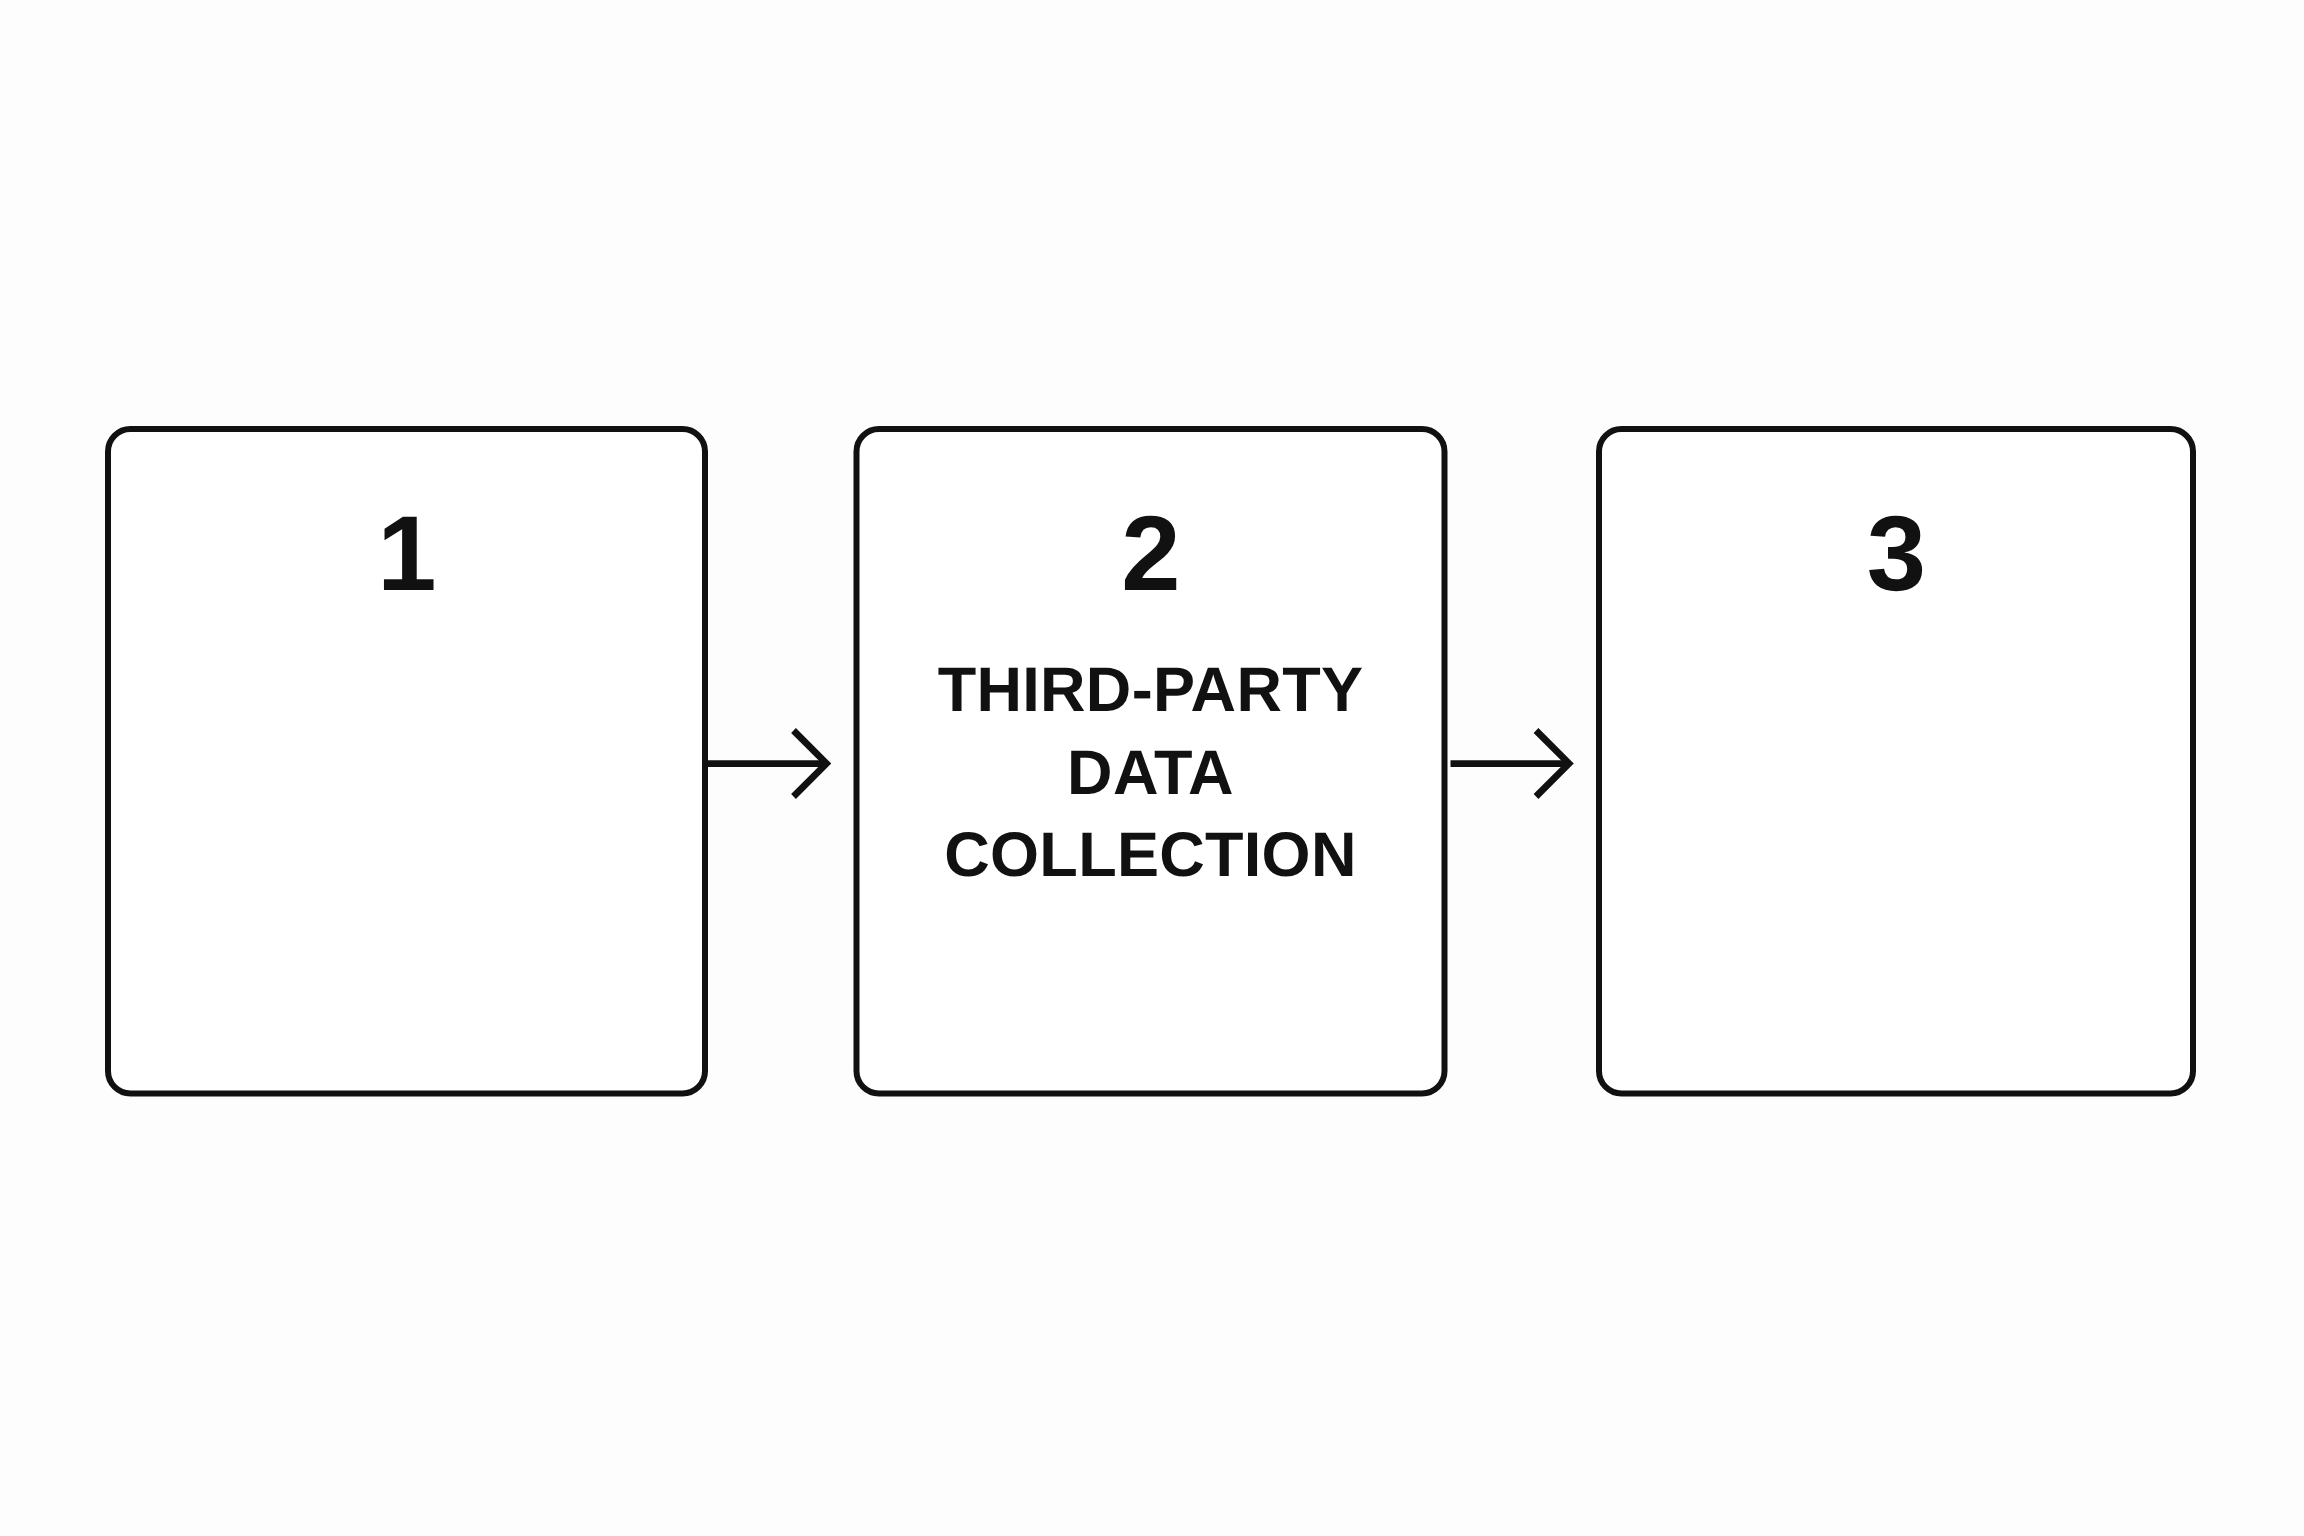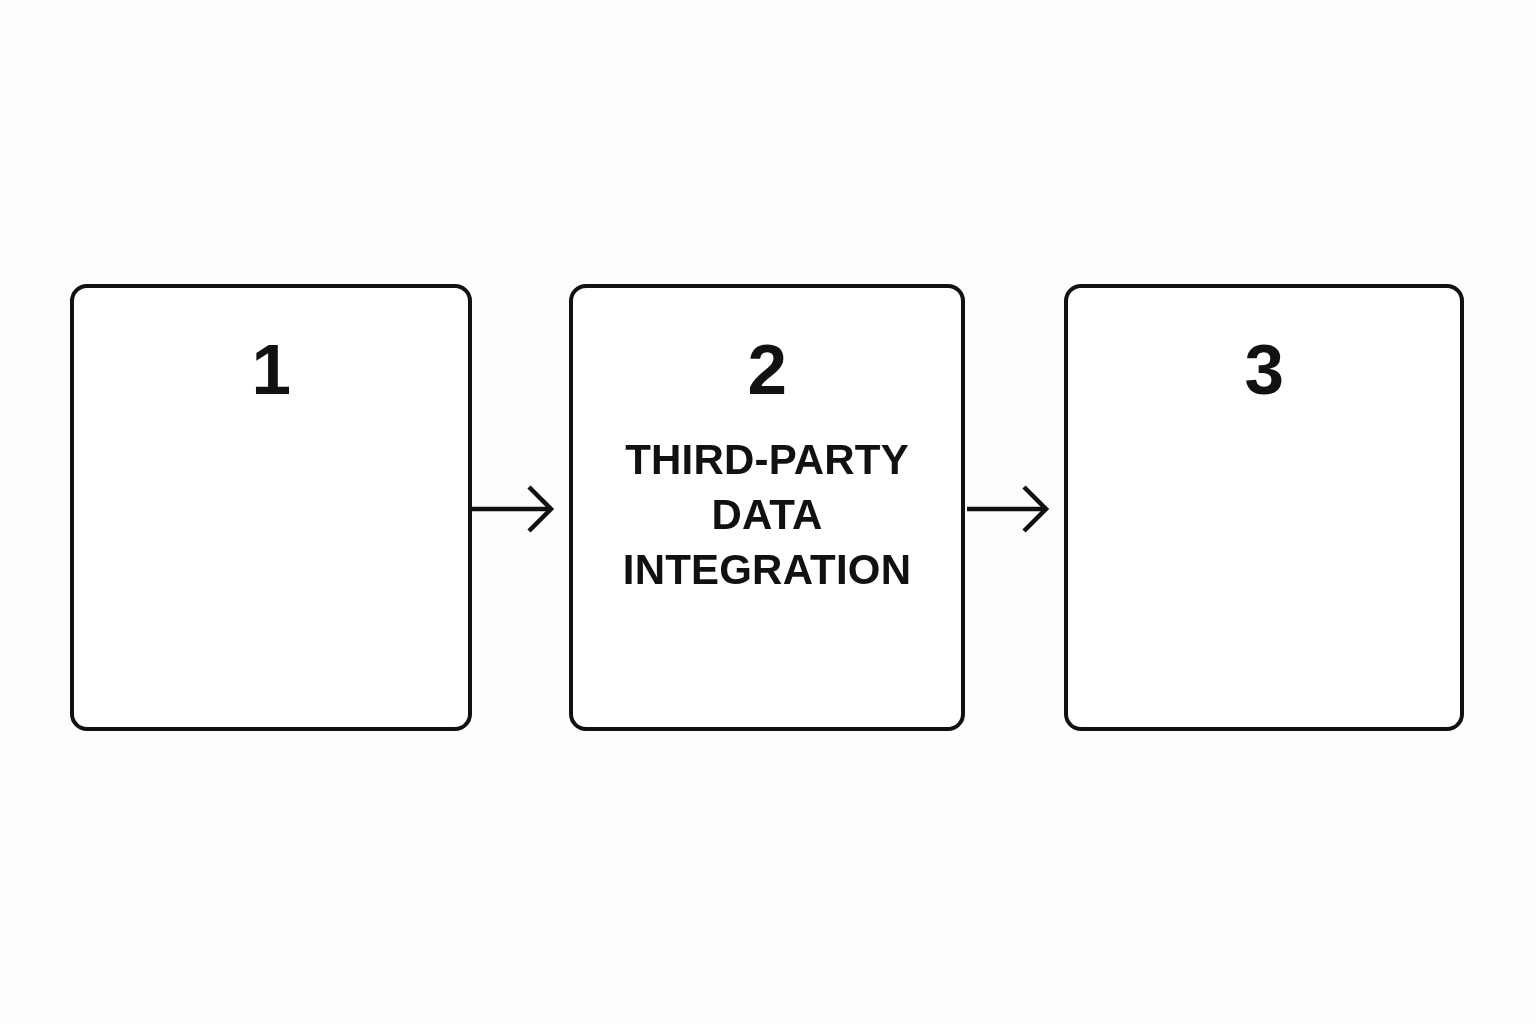--- a/index.html
+++ b/index.html
@@ -81,21 +81,21 @@
     <svg width="91" height="60" viewBox="0 0 91 60" aria-hidden="true">
       <path d="M 0 30 L 79 30" stroke="#111111" stroke-width="4.5" fill="none"></path>
       <path d="M 57 8 L 79 30 L 57 52" stroke="#111111" stroke-width="4.5" fill="none" stroke-linecap="butt" stroke-linejoin="miter"></path>
     </svg>
   </div>
 
   <div class="step-box" id="step-box-1" style="left: 569px; top: 284px; width: 396px; height: 447px; border-color: rgb(17, 17, 17); background: rgb(255, 255, 255);">
     <div class="step-number">2</div>
     <div class="step-label labelpos-2">THIRD-PARTY
 DATA
-INTEGRATION</div>
+COLLECTION</div>
   </div>
 
   <div class="connector" id="connector-1" style="left: 967px; top: 479px;">
     <svg width="91" height="60" viewBox="0 0 91 60" aria-hidden="true">
       <path d="M 0 30 L 79 30" stroke="#111111" stroke-width="4.5" fill="none"></path>
       <path d="M 57 8 L 79 30 L 57 52" stroke="#111111" stroke-width="4.5" fill="none" stroke-linecap="butt" stroke-linejoin="miter"></path>
     </svg>
   </div>
 
   <div class="step-box" id="step-box-2" style="left: 1064px; top: 284px; width: 400px; height: 447px; border-color: rgb(17, 17, 17); background: rgb(255, 255, 255);">

